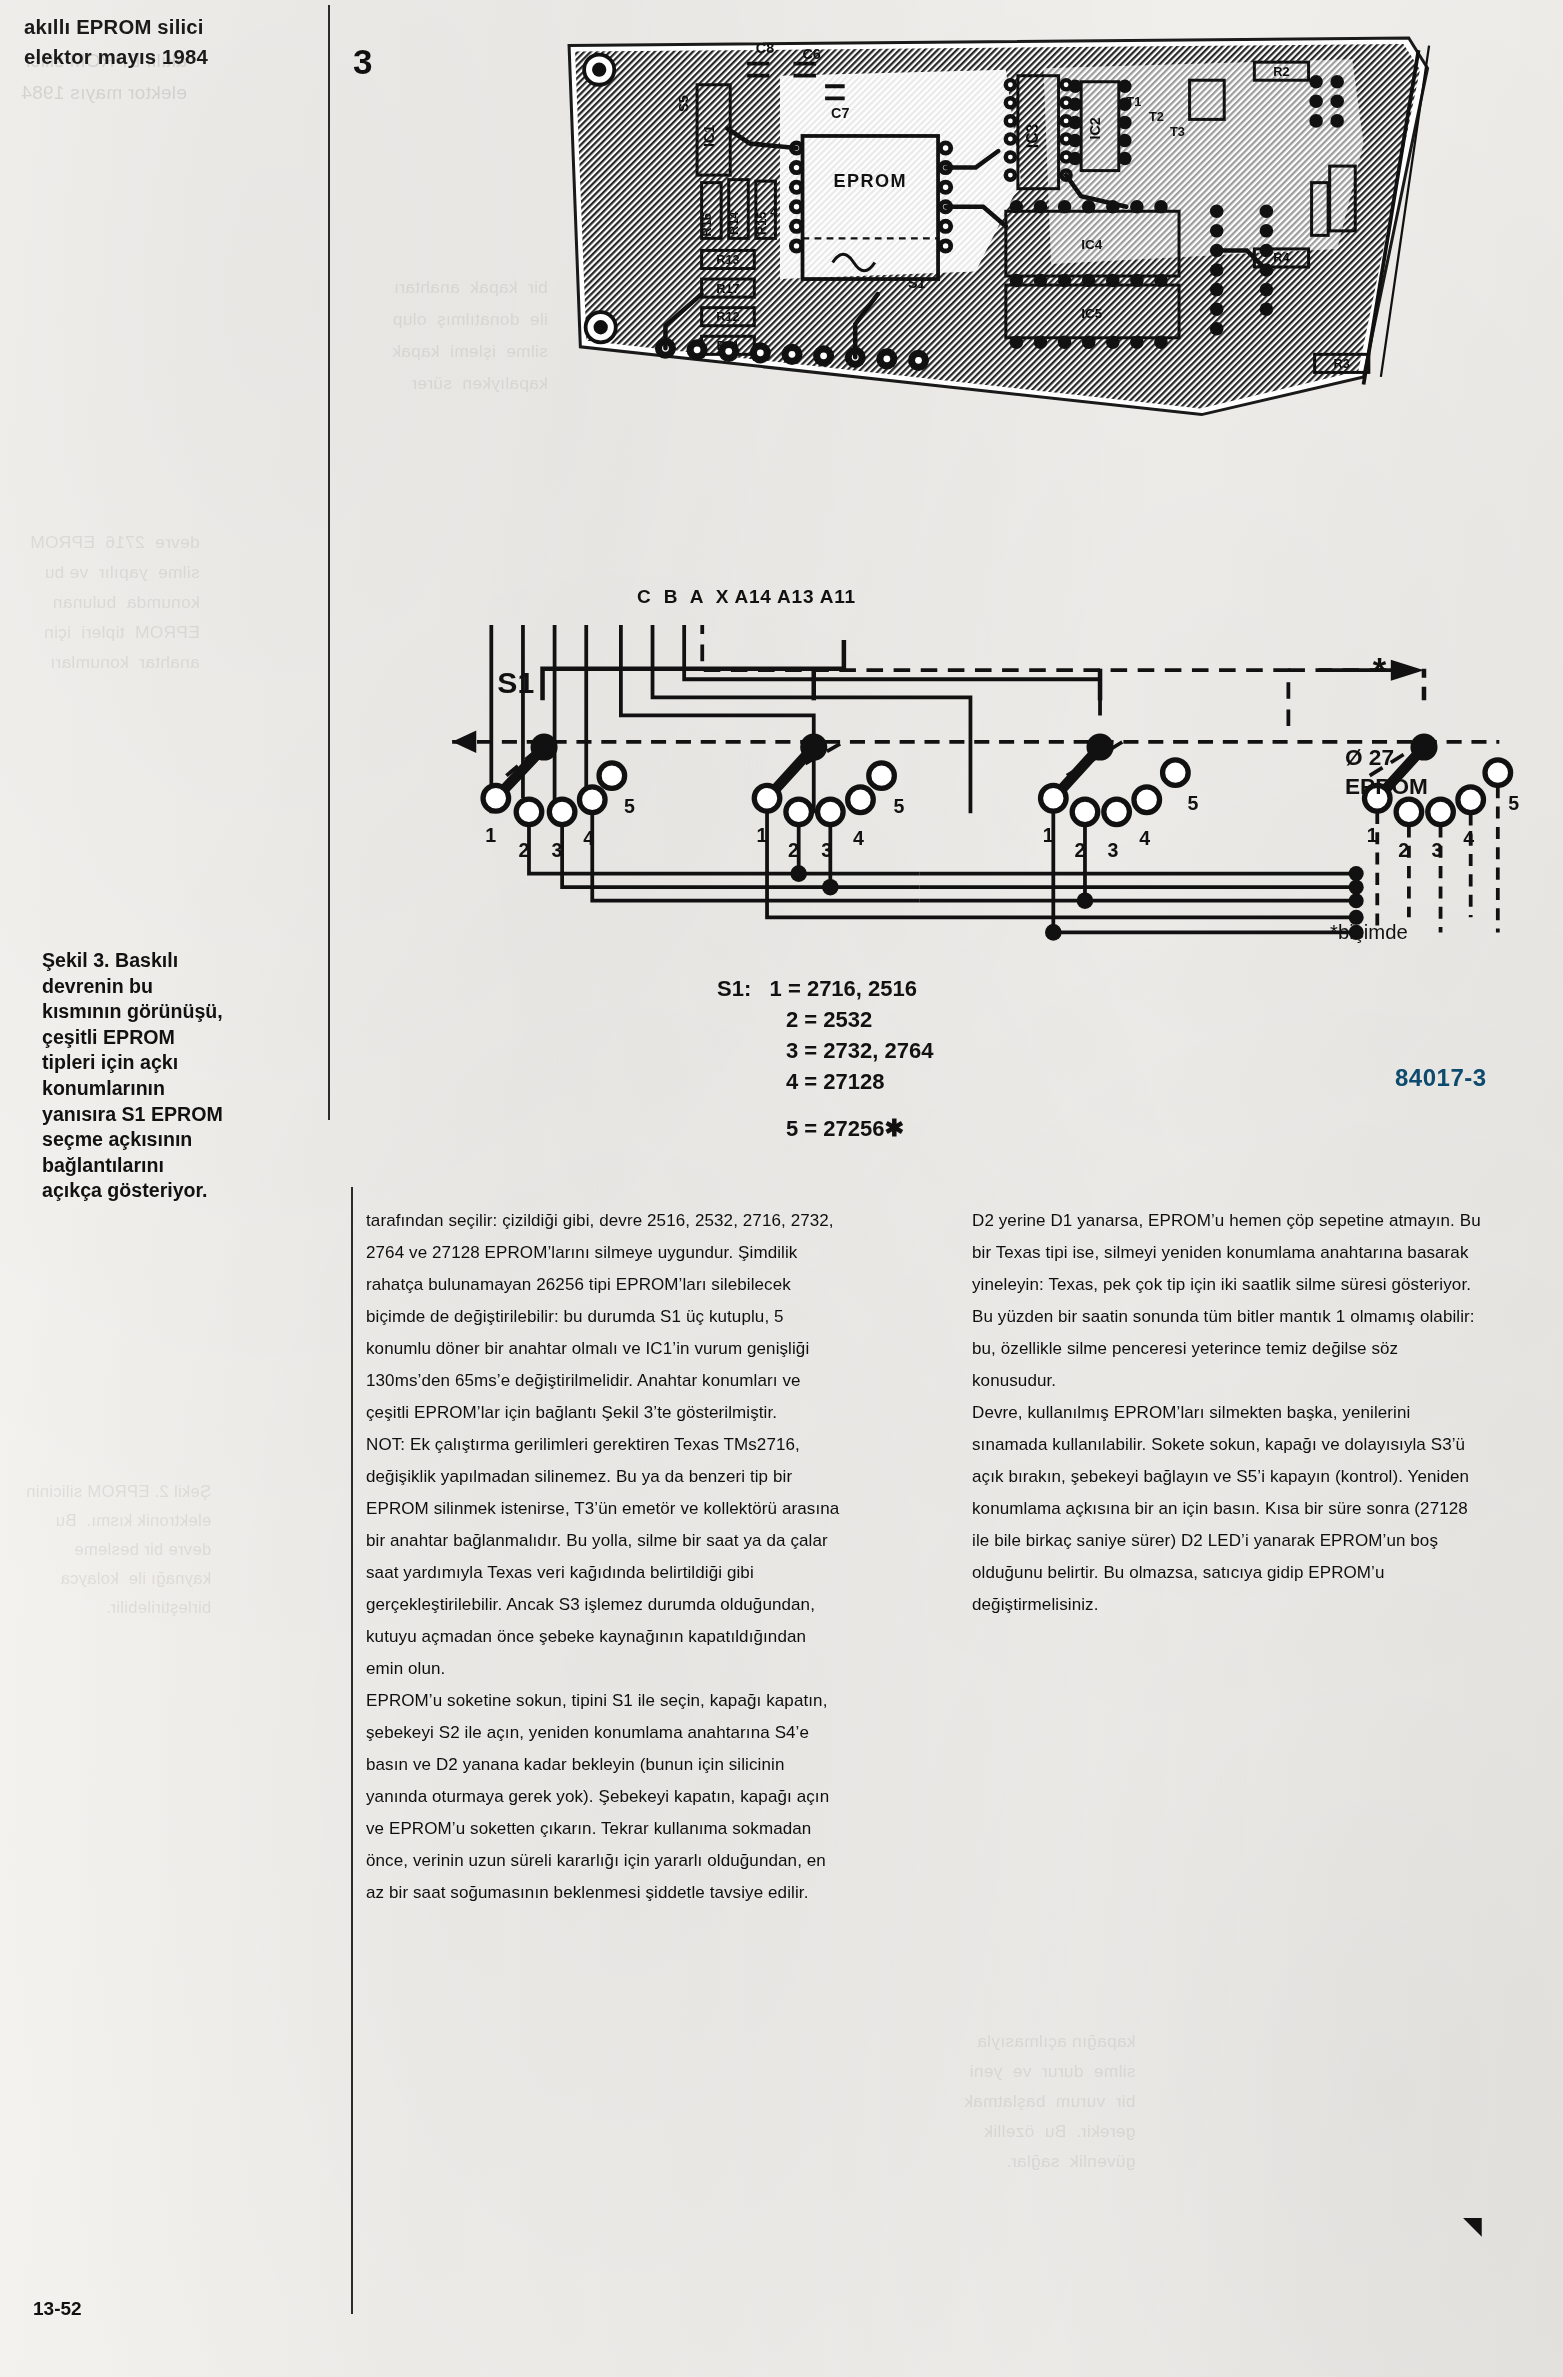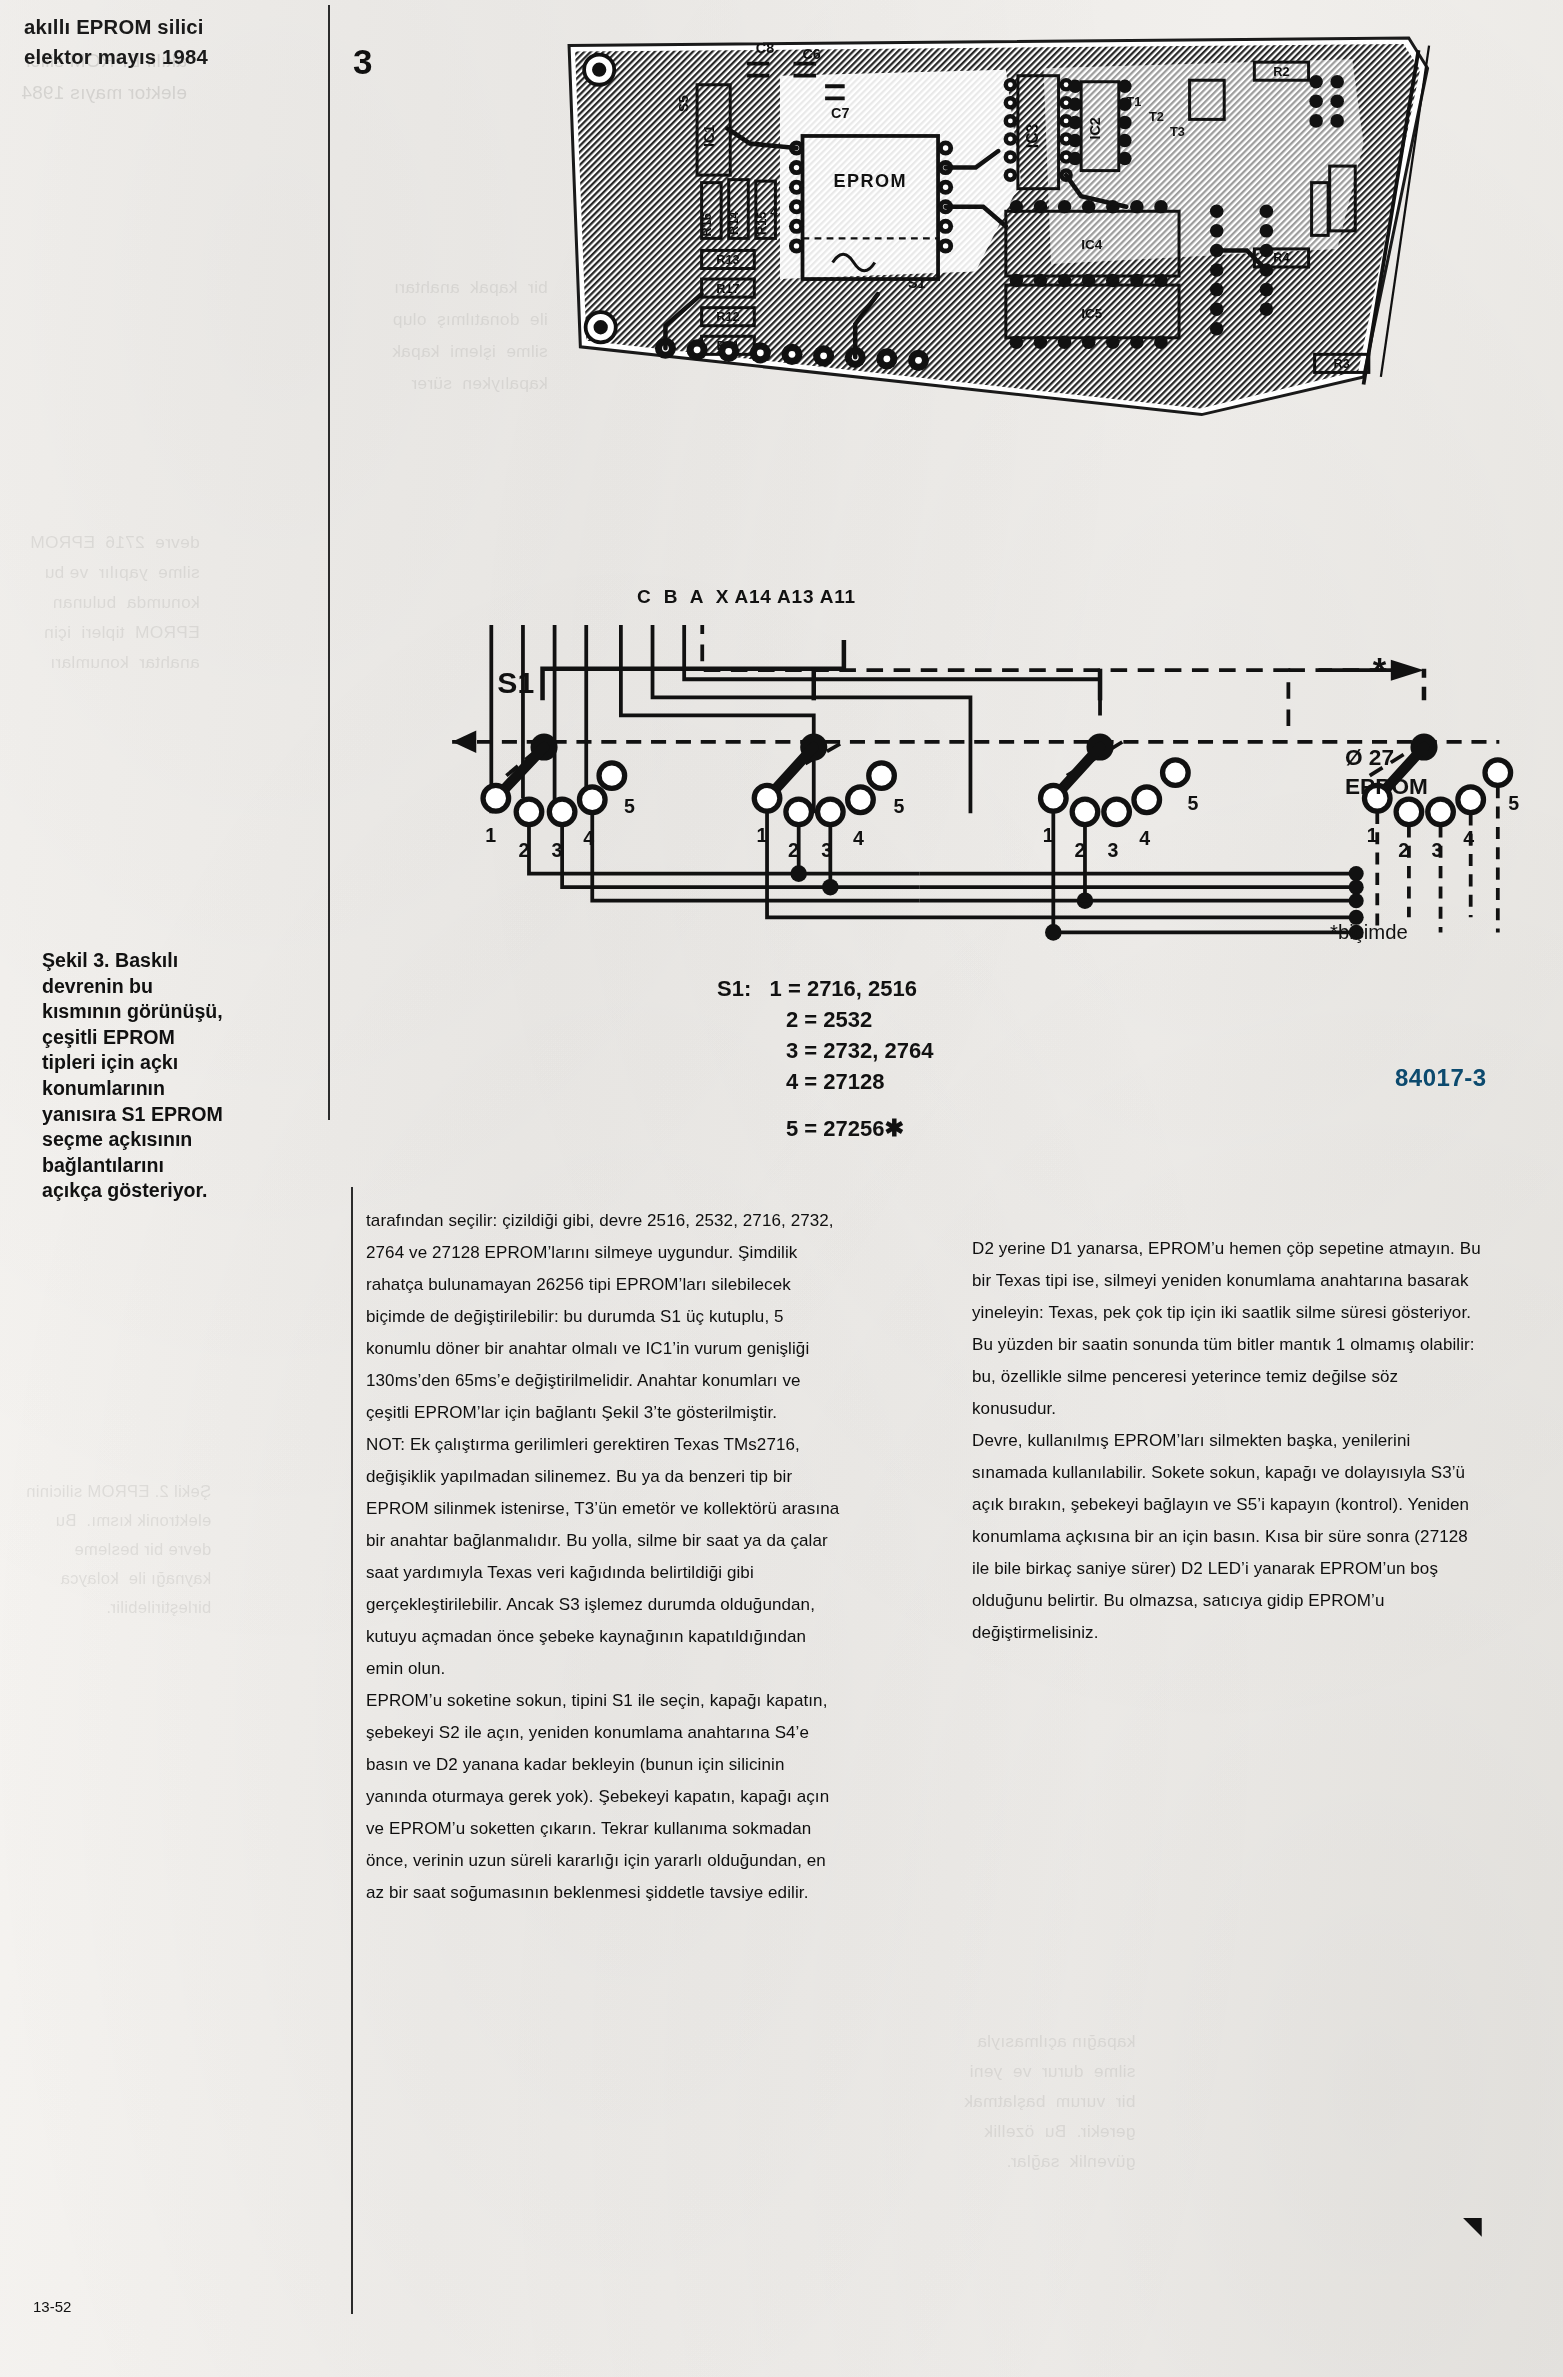--- a/index.html
+++ b/index.html
@@ -58,25 +58,25 @@
 
   
   #eprlbl{position:absolute;left:1345px;top:719px;font-size:22.6px;font-weight:bold;line-height:29px;color:#111;margin-top:24px;}
   #yazida{position:absolute;left:1330px;top:921px;font-size:20.3px;color:#111;}
   #drawno{position:absolute;left:1395px;top:1064px;font-size:24px;font-weight:bold;letter-spacing:0.5px;color:#0c4a6e;}
 
   
   #colrule{position:absolute;left:351px;top:1187px;width:1.5px;height:1127px;background:#2b2b2b;}
   .col{position:absolute;top:1205px;font-size:17px;line-height:32px;color:#0f0f0f;letter-spacing:0.1px;}
   #colL{left:366px;width:482px;}
-  #colR{left:972px;width:512px;margin-top:28px;}
+  #colR{left:972px;width:512px;}
   .col p{margin:0;}
   .col .h{font-weight:bold;}
 
-  #pageno{position:absolute;left:33px;top:2298px;font-size:15px;font-weight:400;color:#111;}
+  #pageno{position:absolute;left:33px;top:2298px;font-size:19px;font-weight:700;color:#111;}
   #endmark{position:absolute;left:1464px;top:2212px;font-size:22.6px;font-weight:bold;color:#111;}
 
   
   .sv{font-family:"Liberation Sans",sans-serif;font-weight:bold;}
 </style>
 </head>
 <body>
 
 <div id="grain"></div>
 

